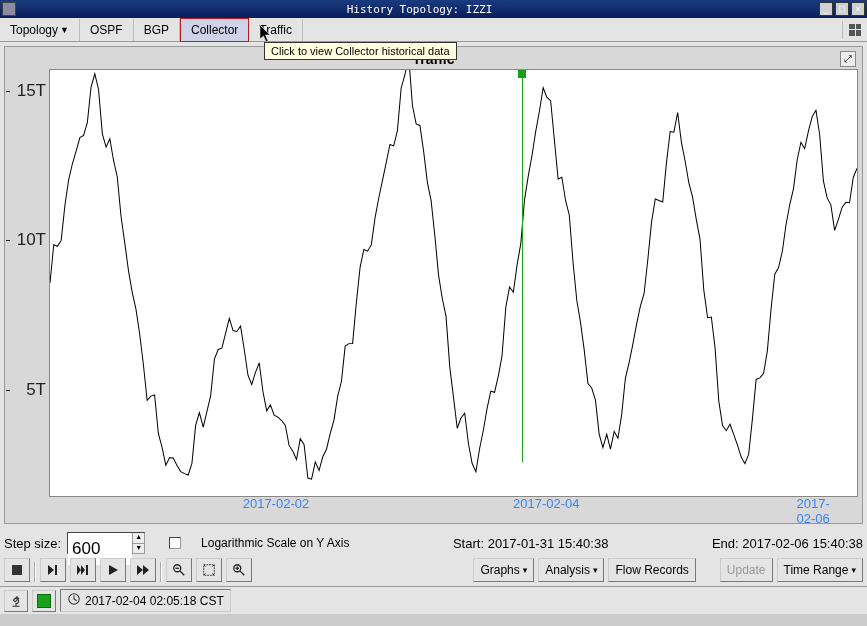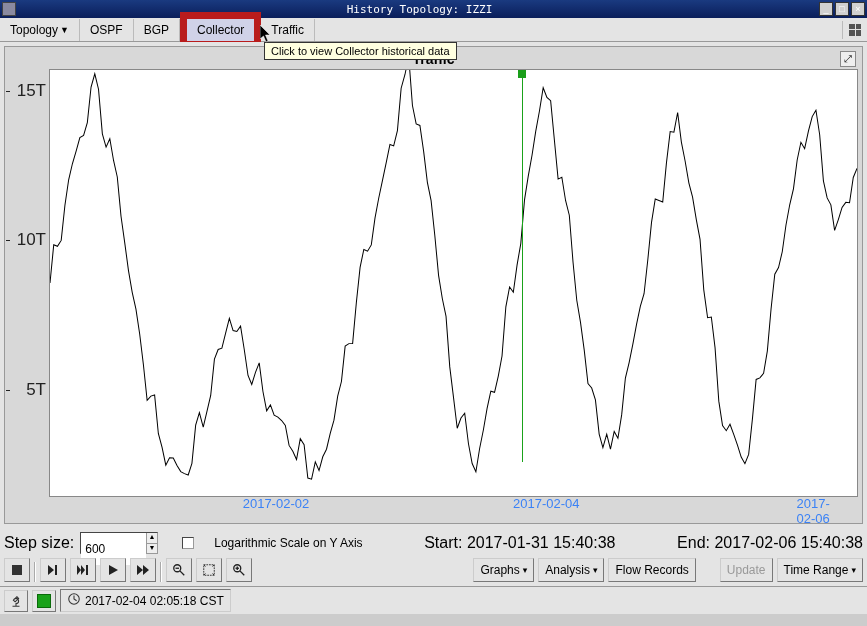--- a/index.html
+++ b/index.html
@@ -39,21 +39,21 @@
     align-items: center;
     height: 24px;
     position: relative;
   }
   .menu-item {
     padding: 4px 10px;
     border-right: 1px solid #bbb;
     cursor: default;
     display: flex; align-items: center; gap: 2px;
   }
-  .menu-item.hover { background: #d0d2e8; border: 7px solid #b91c1c; }
+  .menu-item.hover { background: #d0d2e8; border: 1px solid #b91c1c; }
   .dropdown-arrow { font-size: 9px; }
   .menubar .spacer { flex: 1; }
   .menubar .right-icon {
     padding: 3px 6px;
     border-left: 1px solid #bbb;
   }
   .grid-icon {
     width: 12px; height: 12px;
     display: grid; grid-template: 1fr 1fr / 1fr 1fr; gap: 1px;
   }
@@ -139,27 +139,27 @@
   }
 
   .footer {
     background: #e4e4e4;
     padding: 4px;
     display: flex;
     flex-direction: column;
     gap: 4px;
   }
   .row { display: flex; align-items: center; gap: 6px; }
-  .label { font-size: 16px; }
+  .label { font-size: 13px; }
   .spinner {
     display: flex; border: 1px inset #999; background: #fff;
     width: 78px; height: 22px;
   }
   .spinner input {
-    border: none; width: 100%; padding: 16px 4px; font-size: 12px;
+    border: none; width: 100%; padding: 16px 4px; font-size: 17px;
   }
   .spinner .arrows {
     display: flex; flex-direction: column; width: 14px;
   }
   .spinner .arrows span {
     flex: 1; font-size: 7px; text-align: center;
     border-left: 1px solid #999; background: #eee;
   }
   .spinner .arrows span:first-child { border-bottom: 1px solid #999; }
   .checkbox-wrap { display: flex; align-items: center; gap: 20px; }

